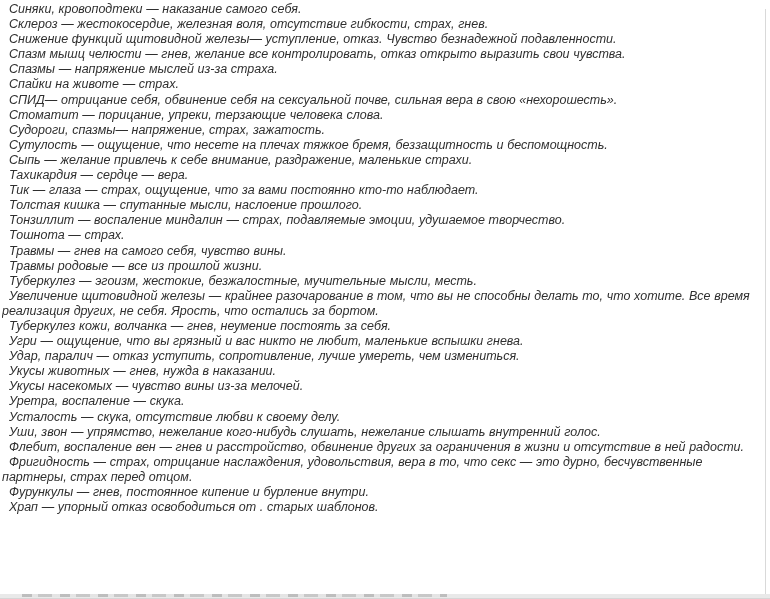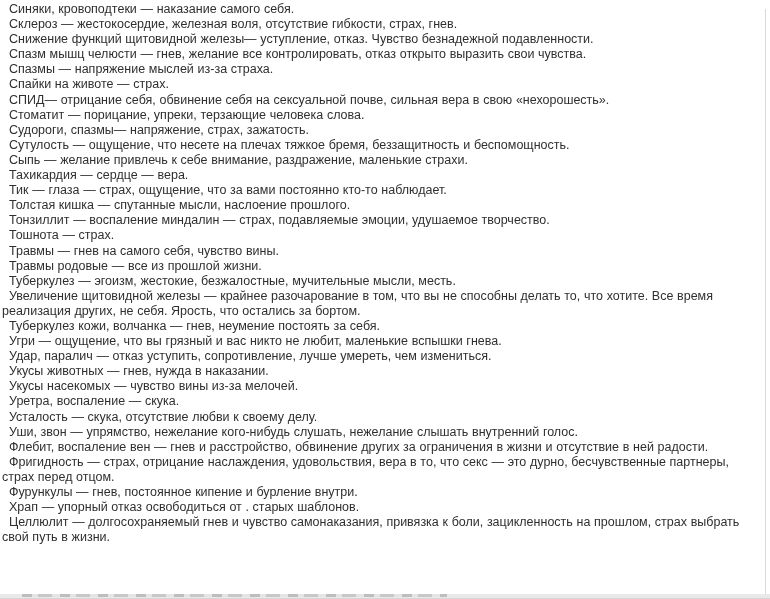--- a/index.html
+++ b/index.html
@@ -27,20 +27,21 @@
     overflow: hidden;
   }
   p.entry {
     margin: 0;
     padding: 0;
     font-size: 12.5px;
     line-height: 15.1px;
     color: #2f2f2f;
     text-indent: 7px;
     word-spacing: 0.2px;
+    font-style: italic;
   }
   .right-border {
     position: absolute;
     left: 765px;
     top: 9px;
     bottom: 2px;
     width: 1px;
     background: #d9d9d9;
   }
   .clipped-line {
@@ -102,20 +103,19 @@
       <p class="entry">Удар, паралич — отказ уступить, сопротивление, лучше умереть, чем измениться.</p>
       <p class="entry">Укусы животных — гнев, нужда в наказании.</p>
       <p class="entry">Укусы насекомых — чувство вины из-за мелочей.</p>
       <p class="entry">Уретра, воспаление — скука.</p>
       <p class="entry">Усталость — скука, отсутствие любви к своему делу.</p>
       <p class="entry">Уши, звон — упрямство, нежелание кого-нибудь слушать, нежелание слышать внутренний голос.</p>
       <p class="entry">Флебит, воспаление вен — гнев и расстройство, обвинение других за ограничения в жизни и отсутствие в ней радости.</p>
       <p class="entry">Фригидность — страх, отрицание наслаждения, удовольствия, вера в то, что секс — это дурно, бесчувственные партнеры, страх перед отцом.</p>
       <p class="entry">Фурункулы — гнев, постоянное кипение и бурление внутри.</p>
       <p class="entry">Храп — упорный отказ освободиться от . старых шаблонов.</p>
-      <p class="entry">Целлюлит — долгосохраняемый гнев и чувство самонаказания, привязка к боли, зацикленность на прошлом, страх выбрать свой путь в жизни.</p>
     </div>
   <div class="right-border"></div>
   <div class="clipped-line">
     <div class="strip"></div>
     <div class="smudge"></div>
   </div>
 </div>
 
 </body></html>

